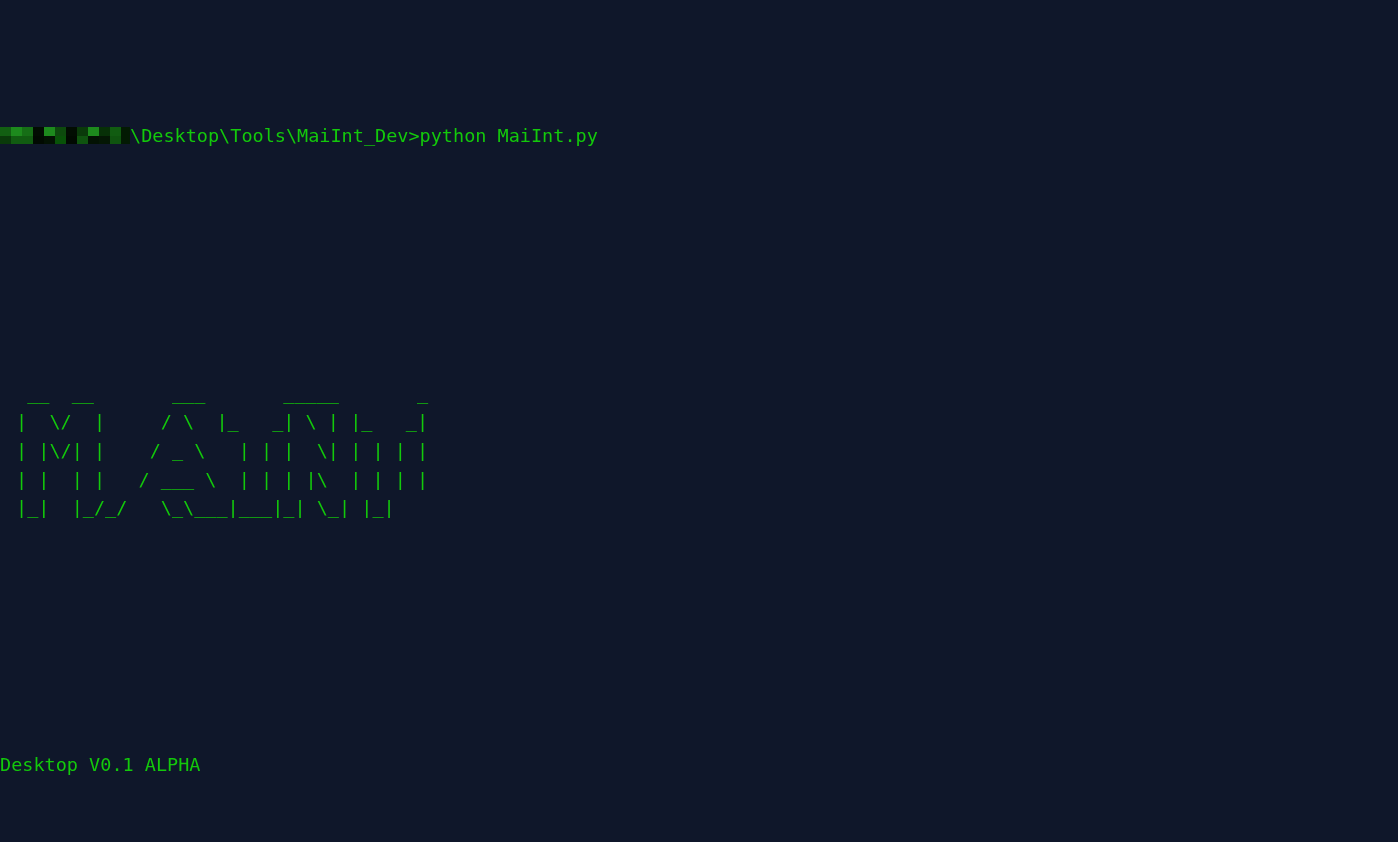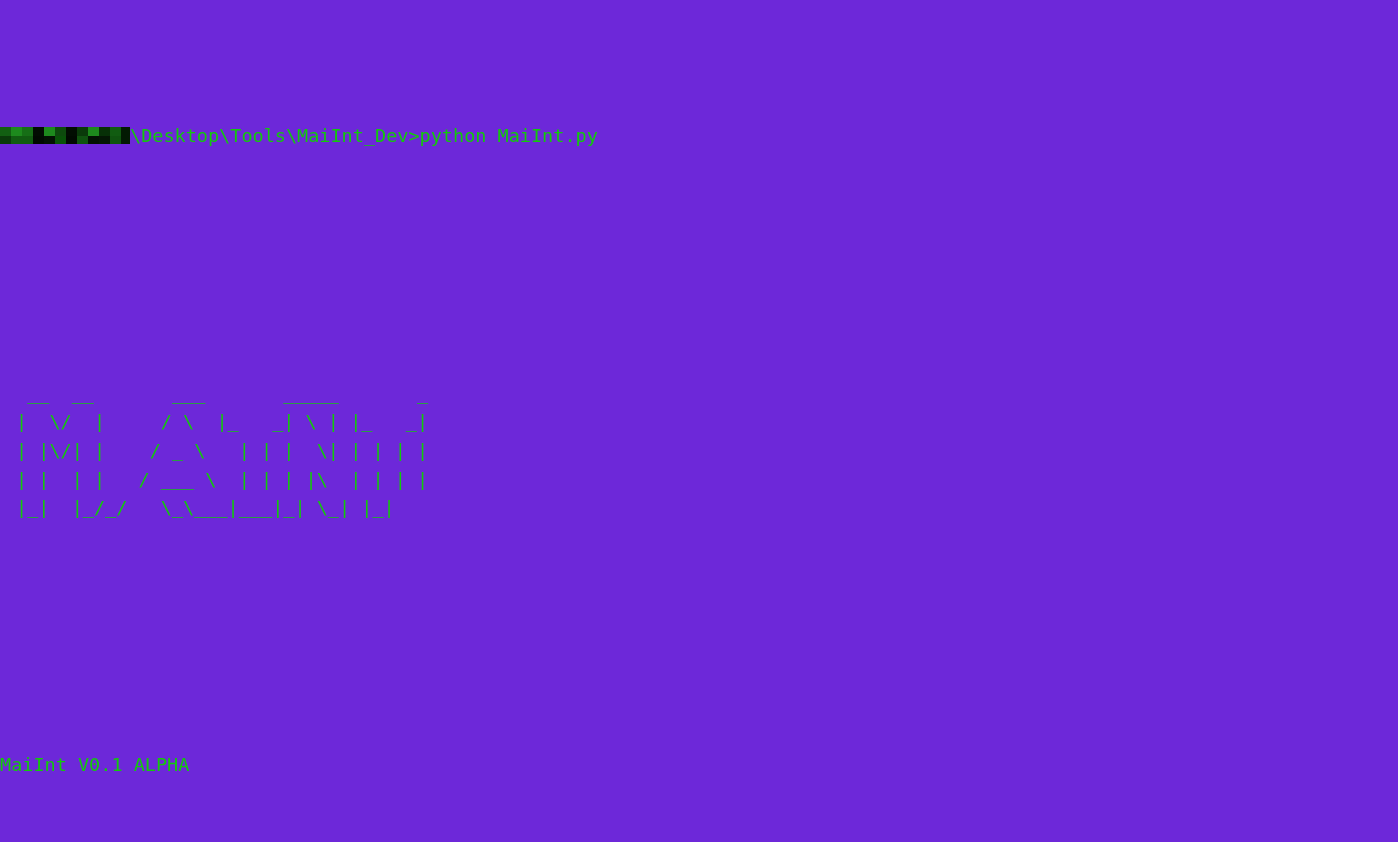--- a/index.html
+++ b/index.html
@@ -11,21 +11,21 @@
   body {
     width: 1398px;
     height: 842px;
     overflow: hidden;
     font-family: "DejaVu Sans Mono", monospace;
   }
   #terminal {
     position: relative;
     width: 1398px;
     height: 842px;
-    background: #6d28d9;
+    background: #0f172a;
     color: #13c90b;
     font-family: "DejaVu Sans Mono", monospace;
     font-size: 18.5px;
     line-height: 28.6px;
     padding: 8px 0 0 0;
     box-sizing: border-box;
     white-space: pre;
     letter-spacing: 0px;
   }
   .line {
@@ -81,19 +81,19 @@
   
   <div id="banner"> __  __       ___       _____       _   
 |  \/  |     / \  |_   _| \ | |_   _|
 | |\/| |    / _ \   | | |  \| | | | |
 | |  | |   / ___ \  | | | |\  | | | |
 |_|  |_/_/   \_\___|___|_| \_| |_|</div>
 
   <div class="blank"></div>
 
   
-  <div class="line">MaiInt V0.1 ALPHA</div>
+  <div class="line">Desktop V0.1 ALPHA</div>
   <div class="line">Author: Vincent Yiu (@vysecurity)</div>
 
   
   
 
 </div>
 
 </body></html>

